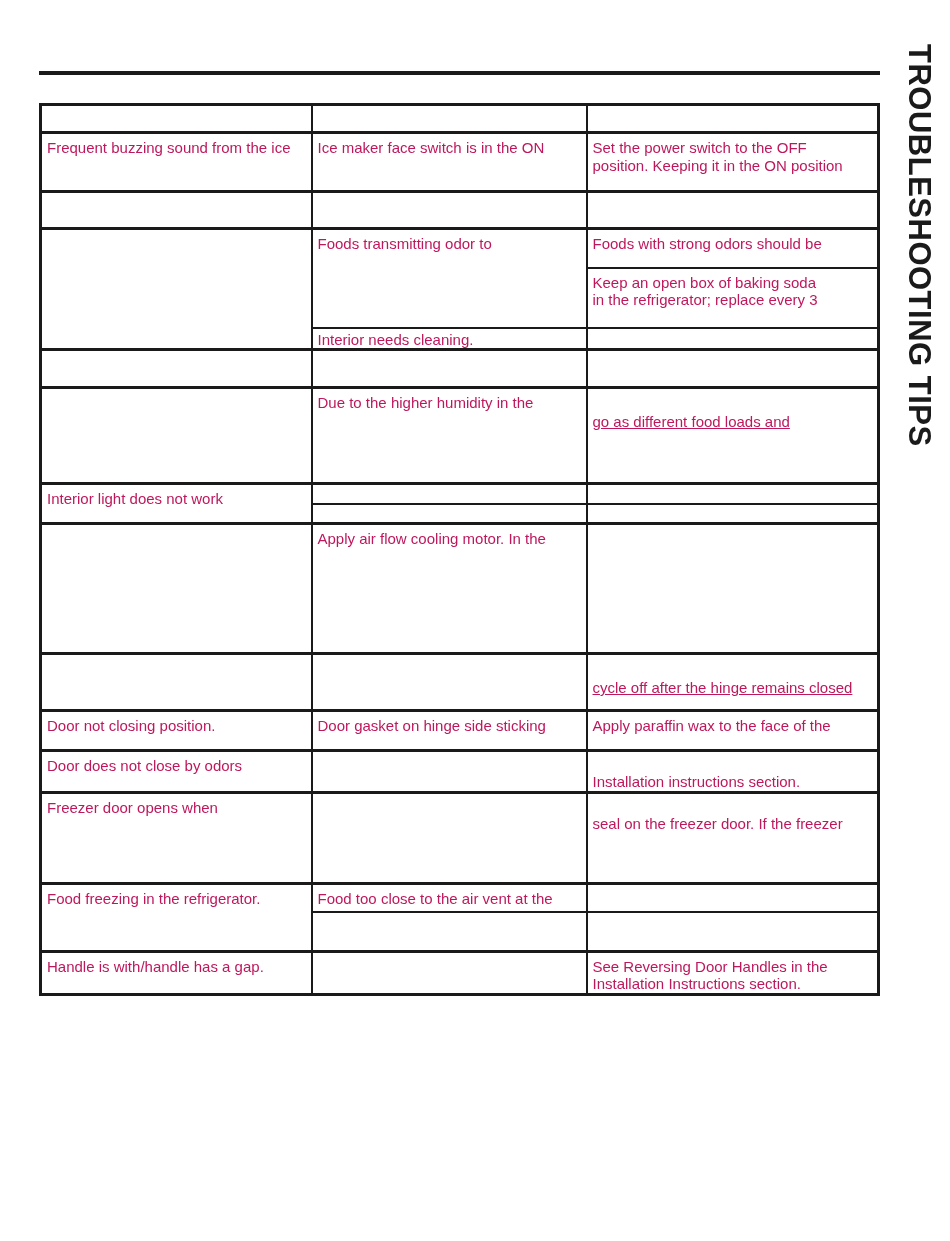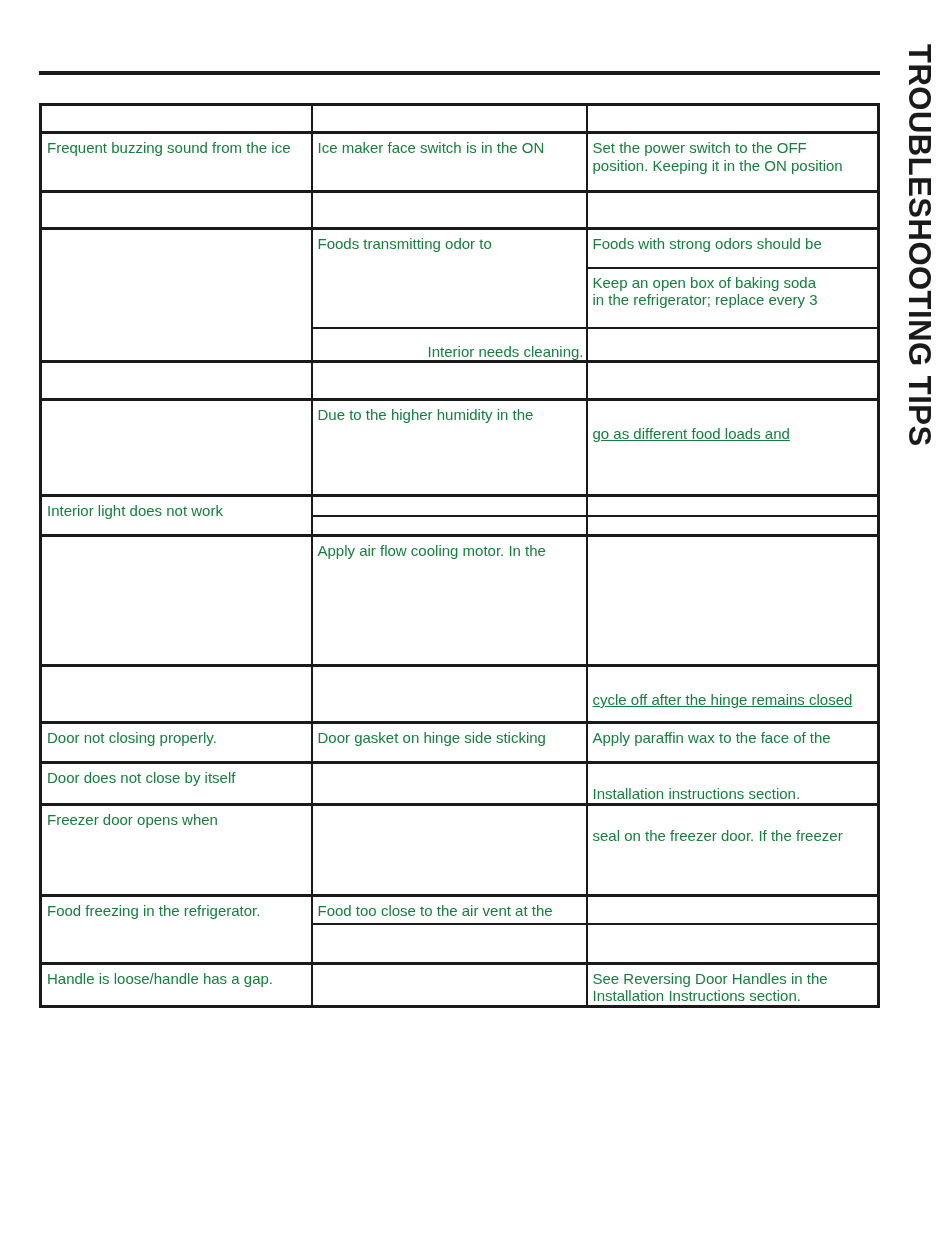--- a/index.html
+++ b/index.html
@@ -38,26 +38,26 @@
     border: 3px solid #1a1a1a;
   }
   table.ts-table td {
     border: 2px solid #1a1a1a;
     vertical-align: top;
     font-size: 15px;
     line-height: 17.5px;
     padding: 5px 2px 0 5px;
     overflow: hidden;
     white-space: pre;
-    color: #15803d;
+    color: #be185d;
   }
   table.ts-table tr.main > td { border-top-width: 3px; }
   table.ts-table td.cont { padding-top: 24px; text-decoration: underline; }
   table.ts-table td.cont-sm { padding-top: 21px; }
-  table.ts-table td.tight { padding-top: 14px; text-align: right; }
+  table.ts-table td.tight { padding-top: 2px; }
 </style>
 </head>
 <body>
 
 <div class="top-rule"></div>
 
 <div class="vertical-title">TROUBLESHOOTING TIPS</div>
 
 <div class="ts-table-wrap">
   <table class="ts-table">
@@ -128,27 +128,27 @@
         <td></td>
       </tr>
 
       <tr class="main" style="height:57px">
         <td></td>
         <td></td>
         <td class="cont">cycle off after the hinge remains closed</td>
       </tr>
 
       <tr class="main" style="height:40px">
-        <td>Door not closing properly.</td>
+        <td>Door not closing position.</td>
         <td>Door gasket on hinge side sticking</td>
         <td>Apply paraffin wax to the face of the</td>
       </tr>
 
       <tr class="main" style="height:39px">
-        <td>Door does not close by itself</td>
+        <td>Door does not close by odors</td>
         <td></td>
         <td class="cont-sm">Installation instructions section.</td>
       </tr>
 
       <tr class="main" style="height:91px">
         <td>Freezer door opens when</td>
         <td></td>
         <td class="cont-sm">seal on the freezer door. If the freezer</td>
       </tr>
 
@@ -156,20 +156,20 @@
         <td rowspan="2">Food freezing in the refrigerator.</td>
         <td>Food too close to the air vent at the</td>
         <td></td>
       </tr>
       <tr style="height:39px">
         <td></td>
         <td></td>
       </tr>
 
       <tr class="main" style="height:38px">
-        <td>Handle is loose/handle has a gap.</td>
+        <td>Handle is with/handle has a gap.</td>
         <td></td>
         <td>See Reversing Door Handles in the
 Installation Instructions section.</td>
       </tr>
     </tbody>
   </table>
 </div>
 
 </body></html>

